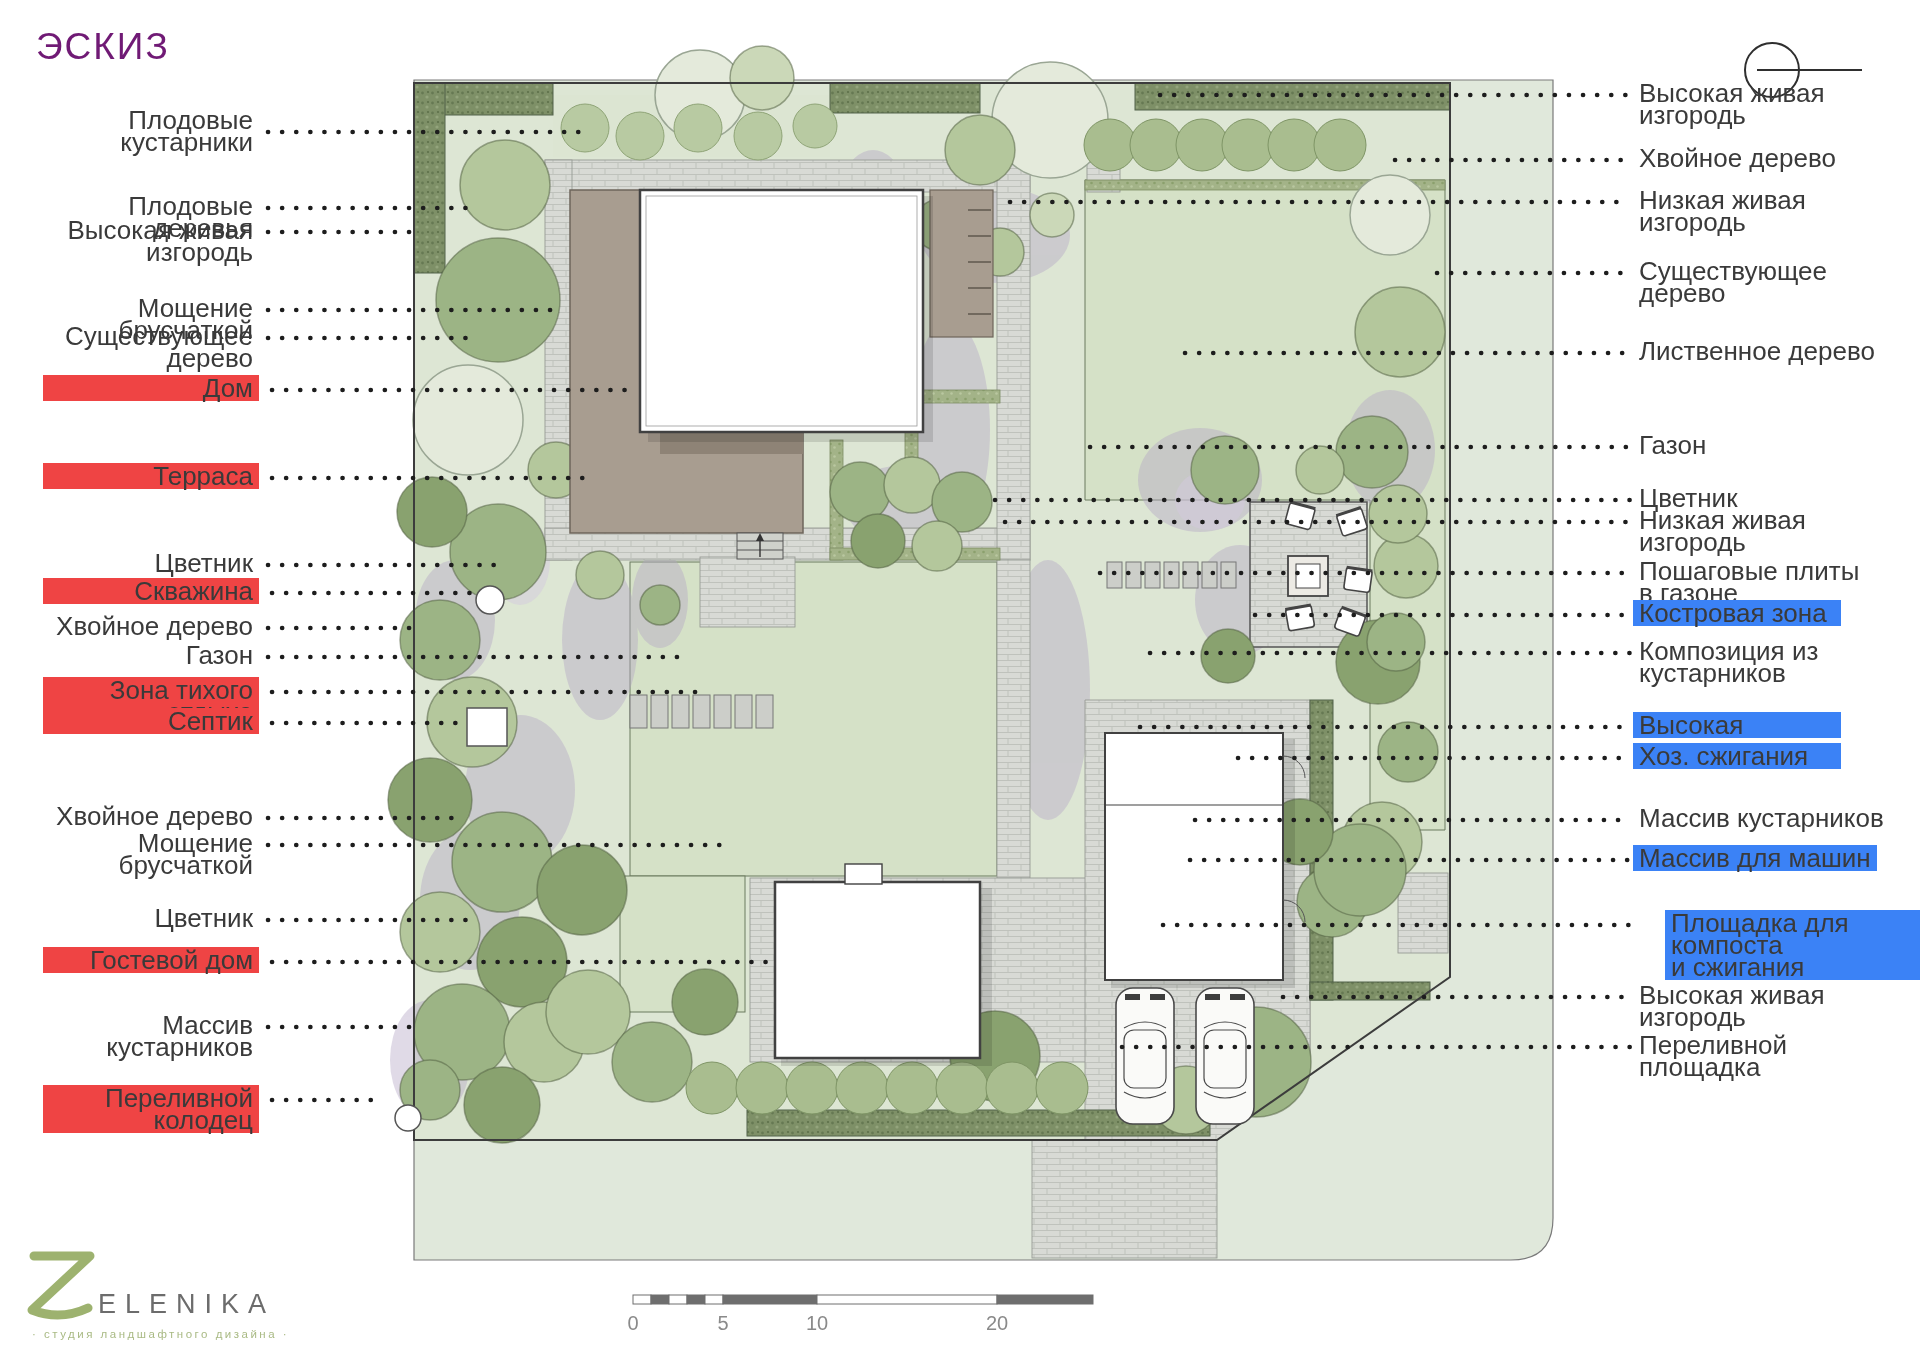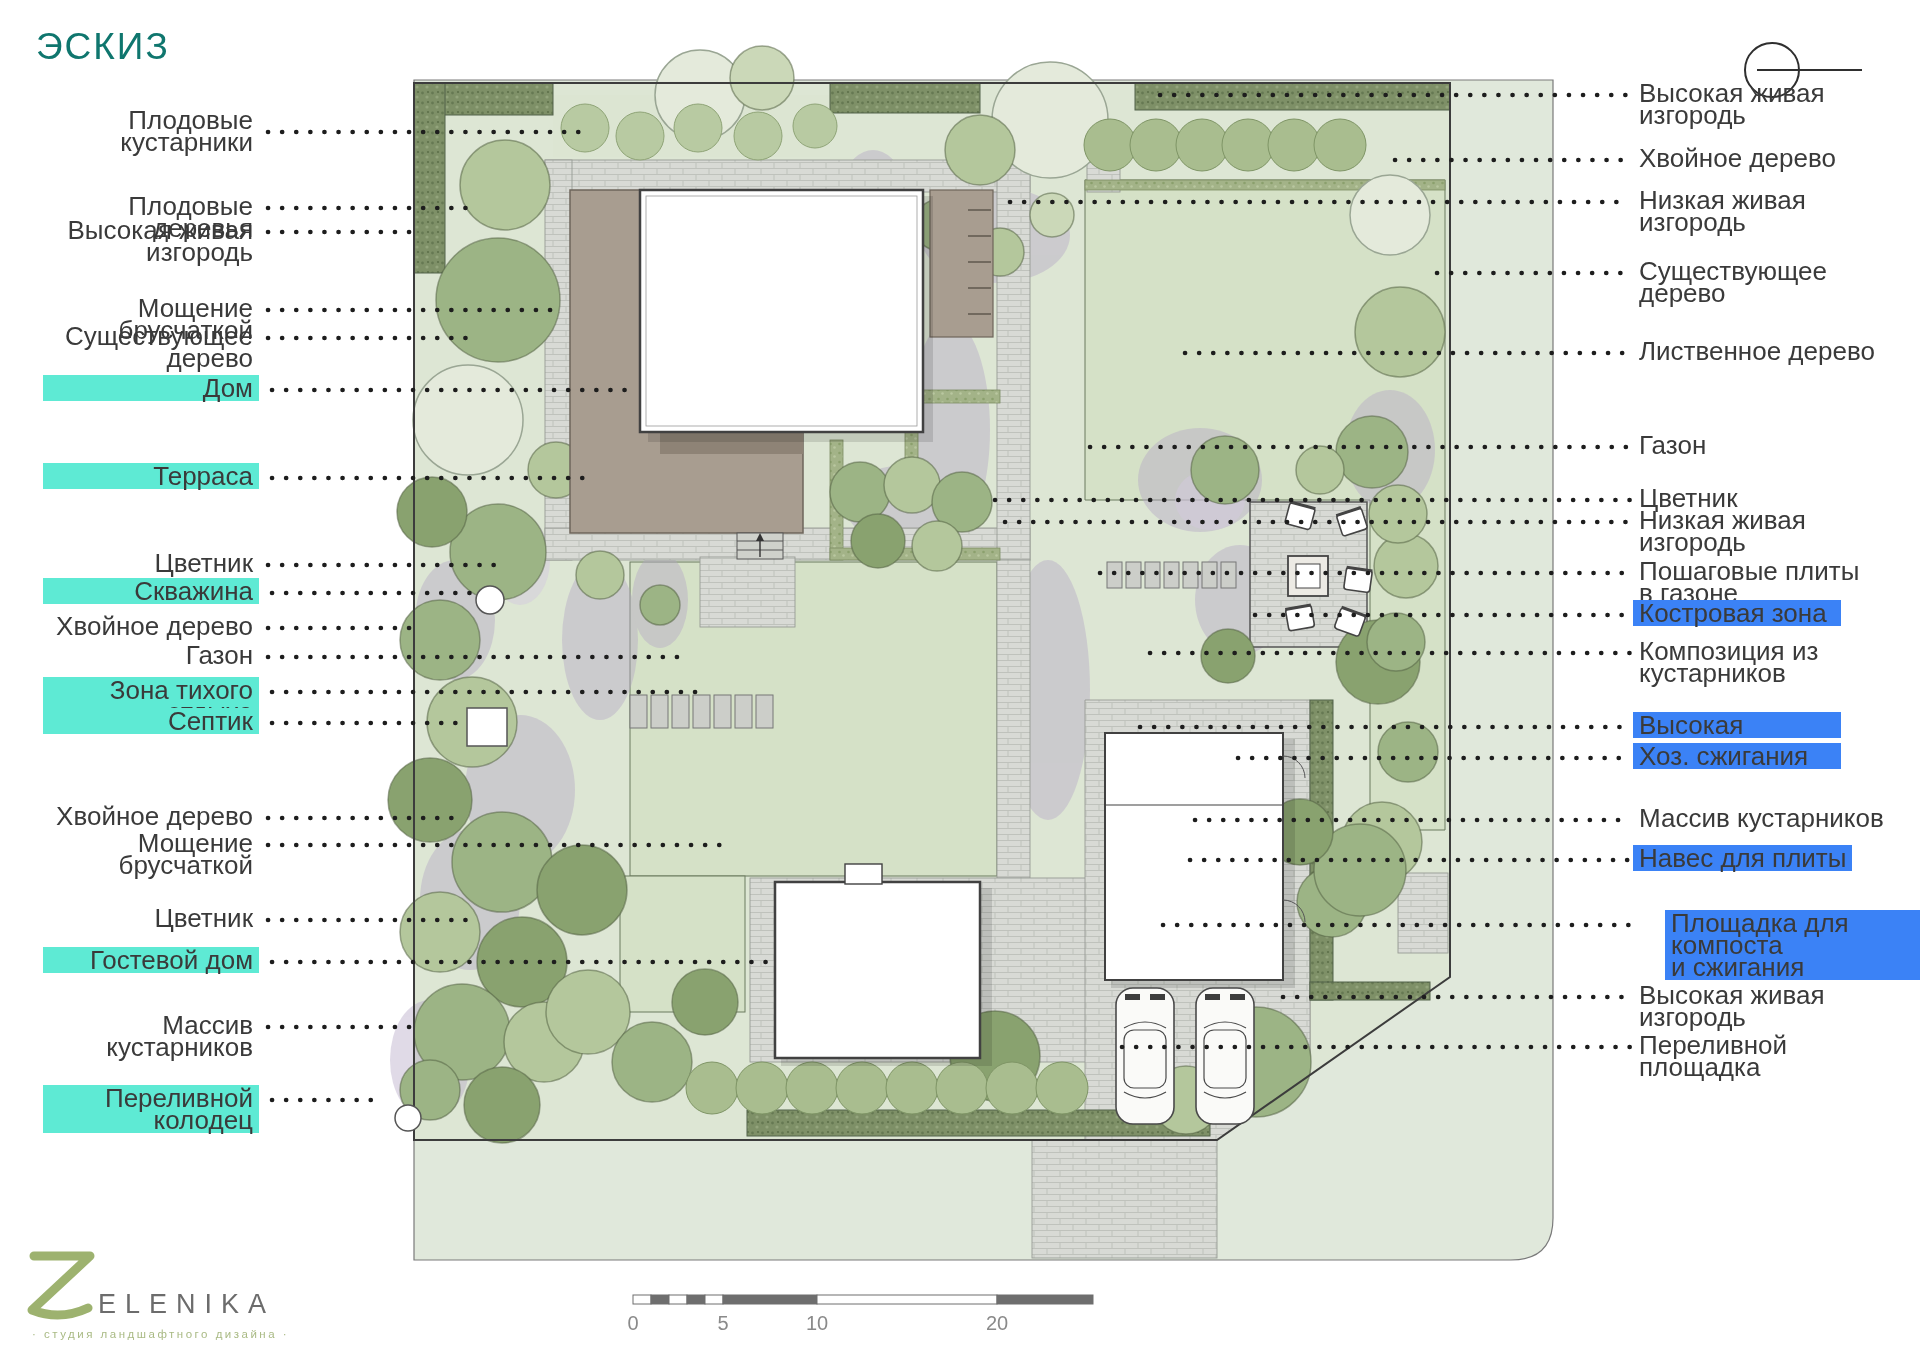--- a/index.html
+++ b/index.html
@@ -1,25 +1,25 @@
 <!DOCTYPE html>
 <html><head>
 <meta charset="utf-8">
 <style>
   html,body{margin:0;padding:0;background:#ffffff;}
   body{font-family:"Liberation Sans", sans-serif;}
   #stage{position:relative;width:1920px;height:1358px;background:#ffffff;overflow:hidden;}
   #plan-svg{position:absolute;left:0;top:0;}
-  #page-title{position:absolute;left:36px;top:26px;font-size:37px;color:#0f766e;
+  #page-title{position:absolute;left:36px;top:26px;font-size:37px;color:#701a75;
     letter-spacing:2px;font-weight:400;}
   .lrow{position:absolute;}
   .lrow .txt{display:inline-block;white-space:pre-line;font-size:26px;line-height:22px;color:#3a3a3a;padding:2px 6px;}
   .side-left{left:43px;width:216px;text-align:right;}
   .side-left .txt{text-align:right;}
-  .side-left.hl .txt{background:#5eead4;width:204px;}
+  .side-left.hl .txt{background:#ef4444;width:204px;}
   .side-right{left:1633px;width:270px;text-align:left;}
   .side-right.hl .txt{background:#3b82f6;}
 </style>
 </head>
 <body>
 
 <div id="stage">
 
   <svg id="plan-svg" width="1920" height="1358" viewBox="0 0 1920 1358">
     <defs>
@@ -396,20 +396,20 @@
       <div class="lrow side-right" style="top: 507px;"><span class="txt">Низкая живая
 изгородь</span></div>
       <div class="lrow side-right" style="top: 558px;"><span class="txt">Пошаговые плиты
 в газоне</span></div>
       <div class="lrow side-right hl" style="top: 600px;"><span class="txt" style="min-width: 196px;">Костровая зона</span></div>
       <div class="lrow side-right" style="top: 638px;"><span class="txt">Композиция из
 кустарников</span></div>
       <div class="lrow side-right hl" style="top: 712px;"><span class="txt" style="min-width: 196px;">Высокая</span></div>
       <div class="lrow side-right hl" style="top: 743px;"><span class="txt" style="min-width: 196px;">Хоз. сжигания</span></div>
       <div class="lrow side-right" style="top: 805px;"><span class="txt">Массив кустарников</span></div>
-      <div class="lrow side-right hl" style="top: 845px;"><span class="txt" style="min-width: 196px;">Навес для плиты</span></div>
+      <div class="lrow side-right hl" style="top: 845px;"><span class="txt" style="min-width: 196px;">Массив для машин</span></div>
       <div class="lrow side-right hl" style="top: 910px; padding-left: 32px;"><span class="txt" style="min-width: 232px;">Площадка для компоста
 и сжигания</span></div>
       <div class="lrow side-right" style="top: 982px;"><span class="txt">Высокая живая
 изгородь</span></div>
       <div class="lrow side-right" style="top: 1032px;"><span class="txt">Переливной площадка</span></div>
     </div>
 </div>
 
 </body></html>

